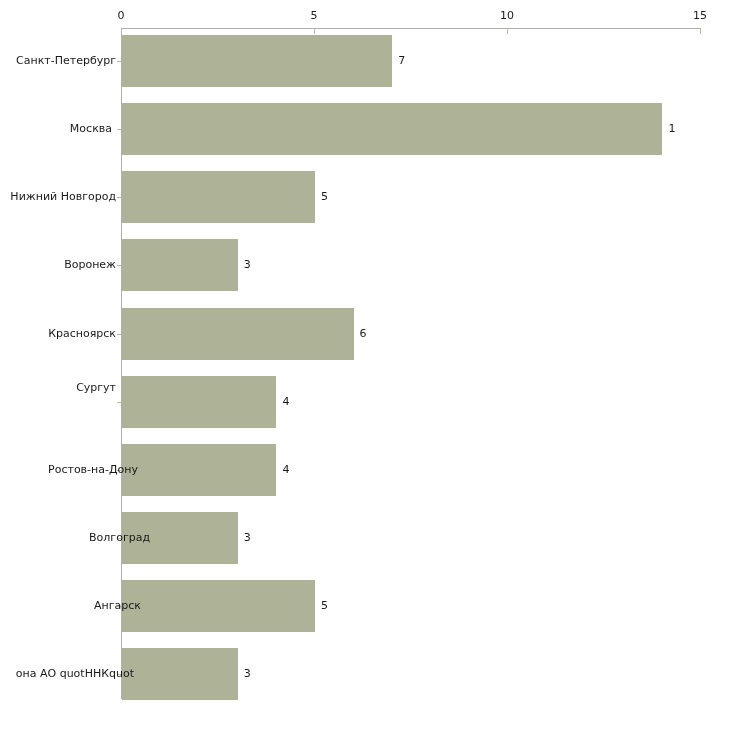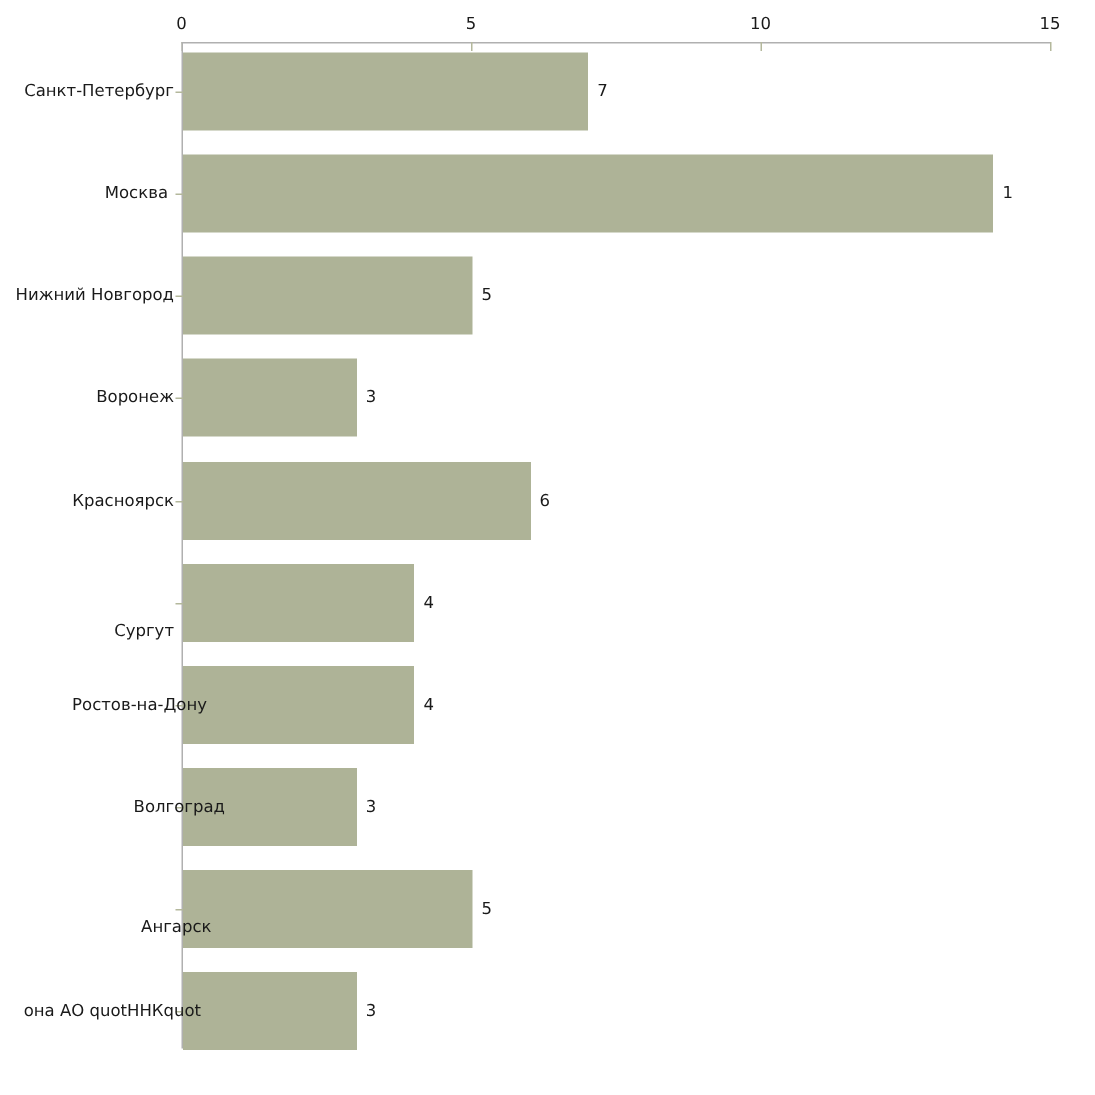--- a/index.html
+++ b/index.html
@@ -155,39 +155,39 @@
         </div>
         <div class="bar" title="Красноярск: 6" style="top: 307.6px; width: 231.6px; background: rgb(174, 179, 151);"></div>
         <div class="bar-value" style="left: 359.6px; top: 326.6px;">6</div>
         <div class="yaxis-tick" style="top: 333.6px;"></div>
         <div class="cat-label-wrap" style="left: 0px; width: 121px; top: 326.6px;">
           <div class="cat-label" style="position: relative;">Красноярск</div>
         </div>
         <div class="bar" title="Сургут: 4" style="top: 375.75px; width: 154.4px; background: rgb(174, 179, 151);"></div>
         <div class="bar-value" style="left: 282.4px; top: 394.75px;">4</div>
         <div class="yaxis-tick" style="top: 401.75px;"></div>
-        <div class="cat-label-wrap" style="left: 0px; width: 121px; top: 414px;">
+        <div class="cat-label-wrap" style="left: 0px; width: 121px; top: 381px;">
           <div class="cat-label" style="position: relative;">Сургут</div>
         </div>
         <div class="bar" title="Ростов-на-Дону: 4" style="top: 443.9px; width: 154.4px; background: rgb(174, 179, 151);"></div>
         <div class="bar-value" style="left: 282.4px; top: 462.9px;">4</div>
         <div class="yaxis-tick" style="top: 469.9px;"></div>
         <div class="cat-label-wrap" style="left: 0px; width: 143px; top: 462.9px;">
           <div class="cat-label" style="position: relative;">Ростов-на-Дону</div>
         </div>
         <div class="bar" title="Волгоград: 3" style="top: 512.05px; width: 115.8px; background: rgb(174, 179, 151);"></div>
         <div class="bar-value" style="left: 243.8px; top: 531.05px;">3</div>
         <div class="yaxis-tick" style="top: 538.05px;"></div>
         <div class="cat-label-wrap" style="left: 0px; width: 121px; top: 531.05px; padding-left: 34px;">
           <div class="cat-label" style="position: relative;">Волгоград</div>
         </div>
         <div class="bar" title="Ангарск: 5" style="top: 580.2px; width: 193px; background: rgb(174, 179, 151);"></div>
         <div class="bar-value" style="left: 321px; top: 599.2px;">5</div>
         <div class="yaxis-tick" style="top: 606.2px;"></div>
-        <div class="cat-label-wrap" style="left: 0px; width: 146px; top: 599.2px; margin-top: 12px;">
+        <div class="cat-label-wrap" style="left: 0px; width: 146px; top: 599.2px;">
           <div class="cat-label" style="position: relative;">Ангарск</div>
         </div>
         <div class="bar" title="она АО quotННКquot: 3" style="top: 648.35px; width: 115.8px; background: rgb(174, 179, 151);"></div>
         <div class="bar-value" style="left: 243.8px; top: 667.35px;">3</div>
         <div class="yaxis-tick" style="top: 674.35px;"></div>
         <div class="cat-label-wrap" style="left: 0px; width: 139px; top: 667.35px;">
           <div class="cat-label" style="position: relative;">она АО quotННКquot</div>
         </div>
       </div>
 

